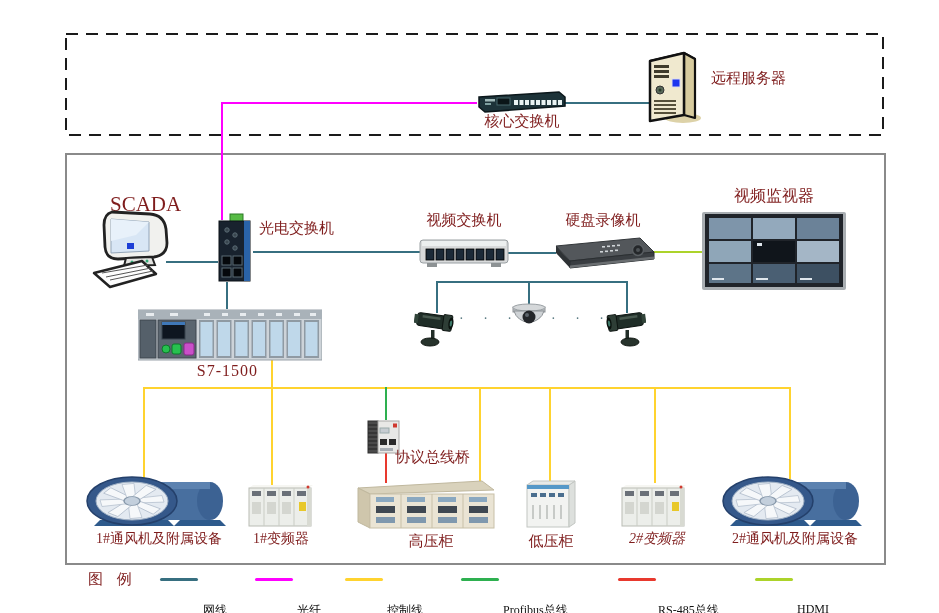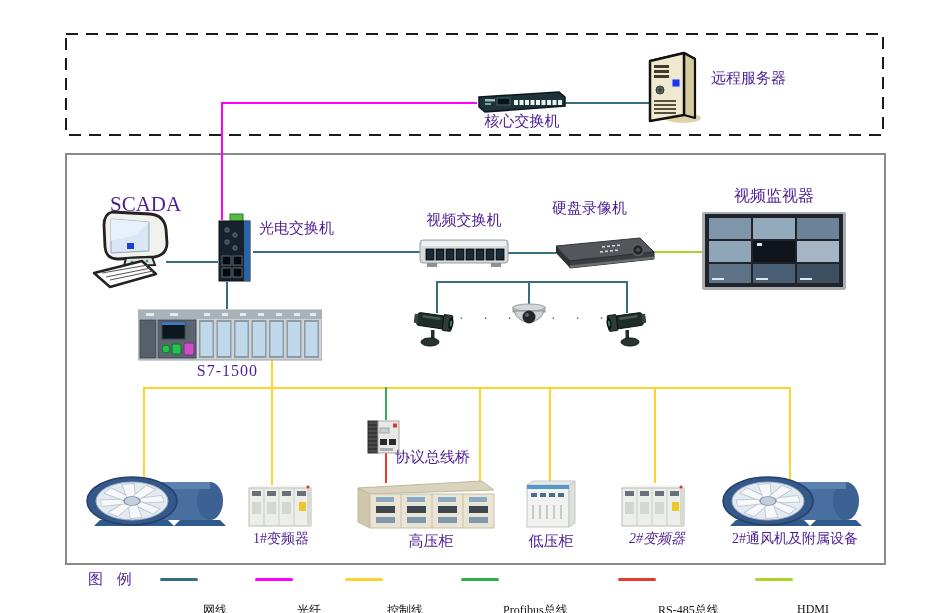--- a/index.html
+++ b/index.html
@@ -1,19 +1,19 @@
 <!DOCTYPE html>
 <html><head>
 <meta charset="utf-8">
 <style>
   html,body{margin:0;padding:0;background:#fff;}
   #canvas{position:relative;width:939px;height:613px;background:#fff;
           font-family:"Liberation Serif","DejaVu Serif",serif;color:#111;overflow:hidden;}
   .abs{position:absolute;}
-  .lbl{position:absolute;font-size:15px;white-space:nowrap;color:#4c1d95;}
+  .lbl{position:absolute;font-size:15px;white-space:nowrap;color:#7f1d1d;}
   .hline{position:absolute;height:2px;}
   .vline{position:absolute;width:2px;}
   .net{background:#376f80;}
   .fiber{background:#ff00ff;}
   .ctrl{background:#ffd32f;}
   .profibus{background:#2eb050;}
   .rs485{background:#e8392e;}
   .hdmi{background:#acd32a;}
   .zone-solid{position:absolute;left:65px;top:153px;width:817px;height:408px;border:2px solid #8a8a8a;}
   .legend-swatch{position:absolute;top:578px;height:3px;width:38px;border-radius:2px;}
@@ -153,21 +153,21 @@
       <rect x="48" y="12" width="3" height="1.6"></rect>
         <rect x="53" y="11.5" width="3" height="1.6"></rect>
       <rect x="58" y="11" width="3" height="1.6"></rect>
         <rect x="63" y="10.5" width="3" height="1.6"></rect>
       <rect x="46" y="17" width="3" height="1.6"></rect>
         <rect x="51" y="16.5" width="3" height="1.6"></rect>
       <rect x="56" y="16" width="3" height="1.6"></rect>
         <rect x="61" y="15.5" width="3" height="1.6"></rect>
     </g>
   </svg>
-  <div class="lbl" style="left:552px;top:199px;width:102px;text-align:left;">硬盘录像机</div>
+  <div class="lbl" style="left:552px;top:211px;width:102px;text-align:center;">硬盘录像机</div>
 
   <svg class="abs" style="left:702px;top:212px" width="144" height="80">
     <rect x="0" y="0" width="144" height="78" rx="2" fill="#a9aeb2"></rect>
     <rect x="3" y="2" width="138" height="73" fill="#20242a"></rect>
     <g>
       <rect x="7" y="6" width="42" height="21" fill="#7e95aa"></rect>
       <rect x="51" y="6" width="42" height="21" fill="#93a9bc"></rect>
       <rect x="95" y="6" width="42" height="21" fill="#6b8298"></rect>
       <rect x="7" y="29" width="42" height="21" fill="#8fa6b8"></rect>
       <rect x="51" y="29" width="42" height="21" fill="#10151b"></rect>
@@ -296,20 +296,21 @@
         <polygon points="0,-4 30,-10 32,2 0,4" transform="rotate(90)"></polygon>
         <polygon points="0,-4 30,-10 32,2 0,4" transform="rotate(135)"></polygon>
         <polygon points="0,-4 30,-10 32,2 0,4" transform="rotate(180)"></polygon>
         <polygon points="0,-4 30,-10 32,2 0,4" transform="rotate(225)"></polygon>
         <polygon points="0,-4 30,-10 32,2 0,4" transform="rotate(270)"></polygon>
         <polygon points="0,-4 30,-10 32,2 0,4" transform="rotate(315)"></polygon>
       </g>
       <circle cx="0" cy="0" r="8" fill="#c3cfdc" stroke="#8899ab" stroke-width="1.5"></circle>
     </g>
   </svg>
+  <div class="lbl" style="left:84px;top:530px;width:150px;text-align:center;font-size:14px;">1#通风机及附属设备</div>
 
   <svg class="abs" style="left:246px;top:482px" width="70" height="48">
     <polygon points="3,6 63,6 67,3 7,3" fill="#f6f6f2"></polygon>
     <rect x="3" y="6" width="62" height="38" fill="#eceeea" stroke="#b9bcb4"></rect>
     <rect x="61" y="6" width="4" height="38" fill="#d8dad2"></rect>
     <line x1="18" y1="6" x2="18" y2="44" stroke="#c9ccc4"></line>
     <line x1="33" y1="6" x2="33" y2="44" stroke="#c9ccc4"></line>
     <line x1="48" y1="6" x2="48" y2="44" stroke="#c9ccc4"></line>
     <g fill="#6a7078">
       <rect x="6" y="9" width="9" height="5"></rect>

